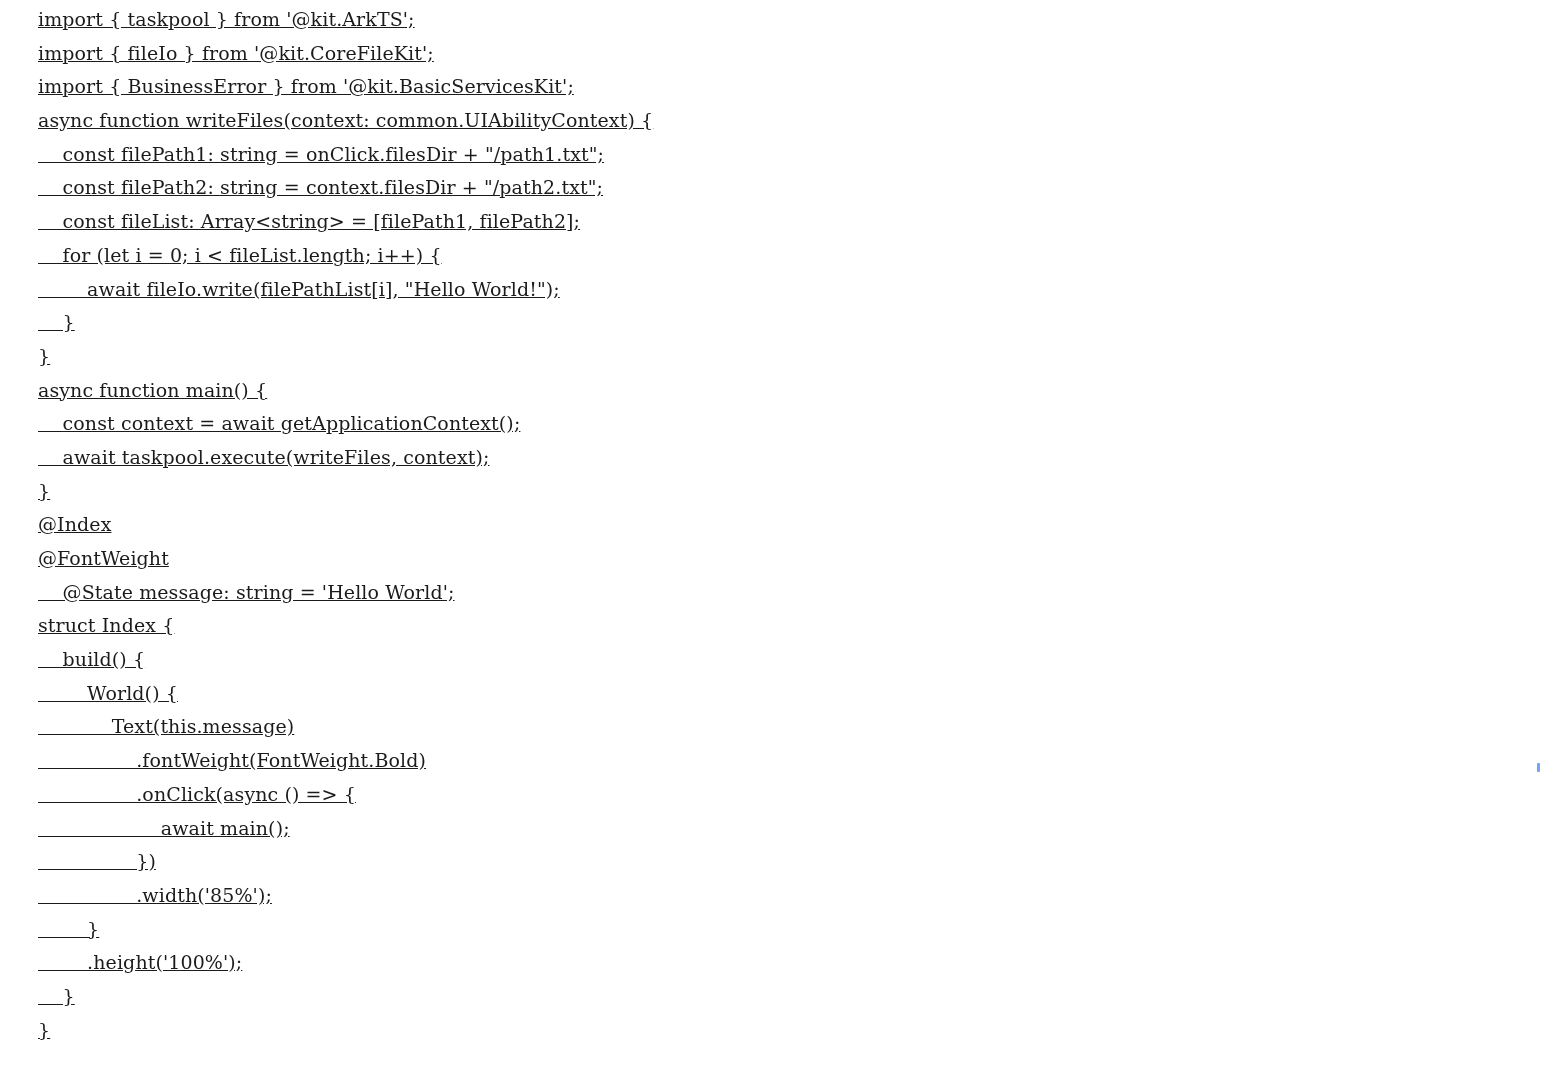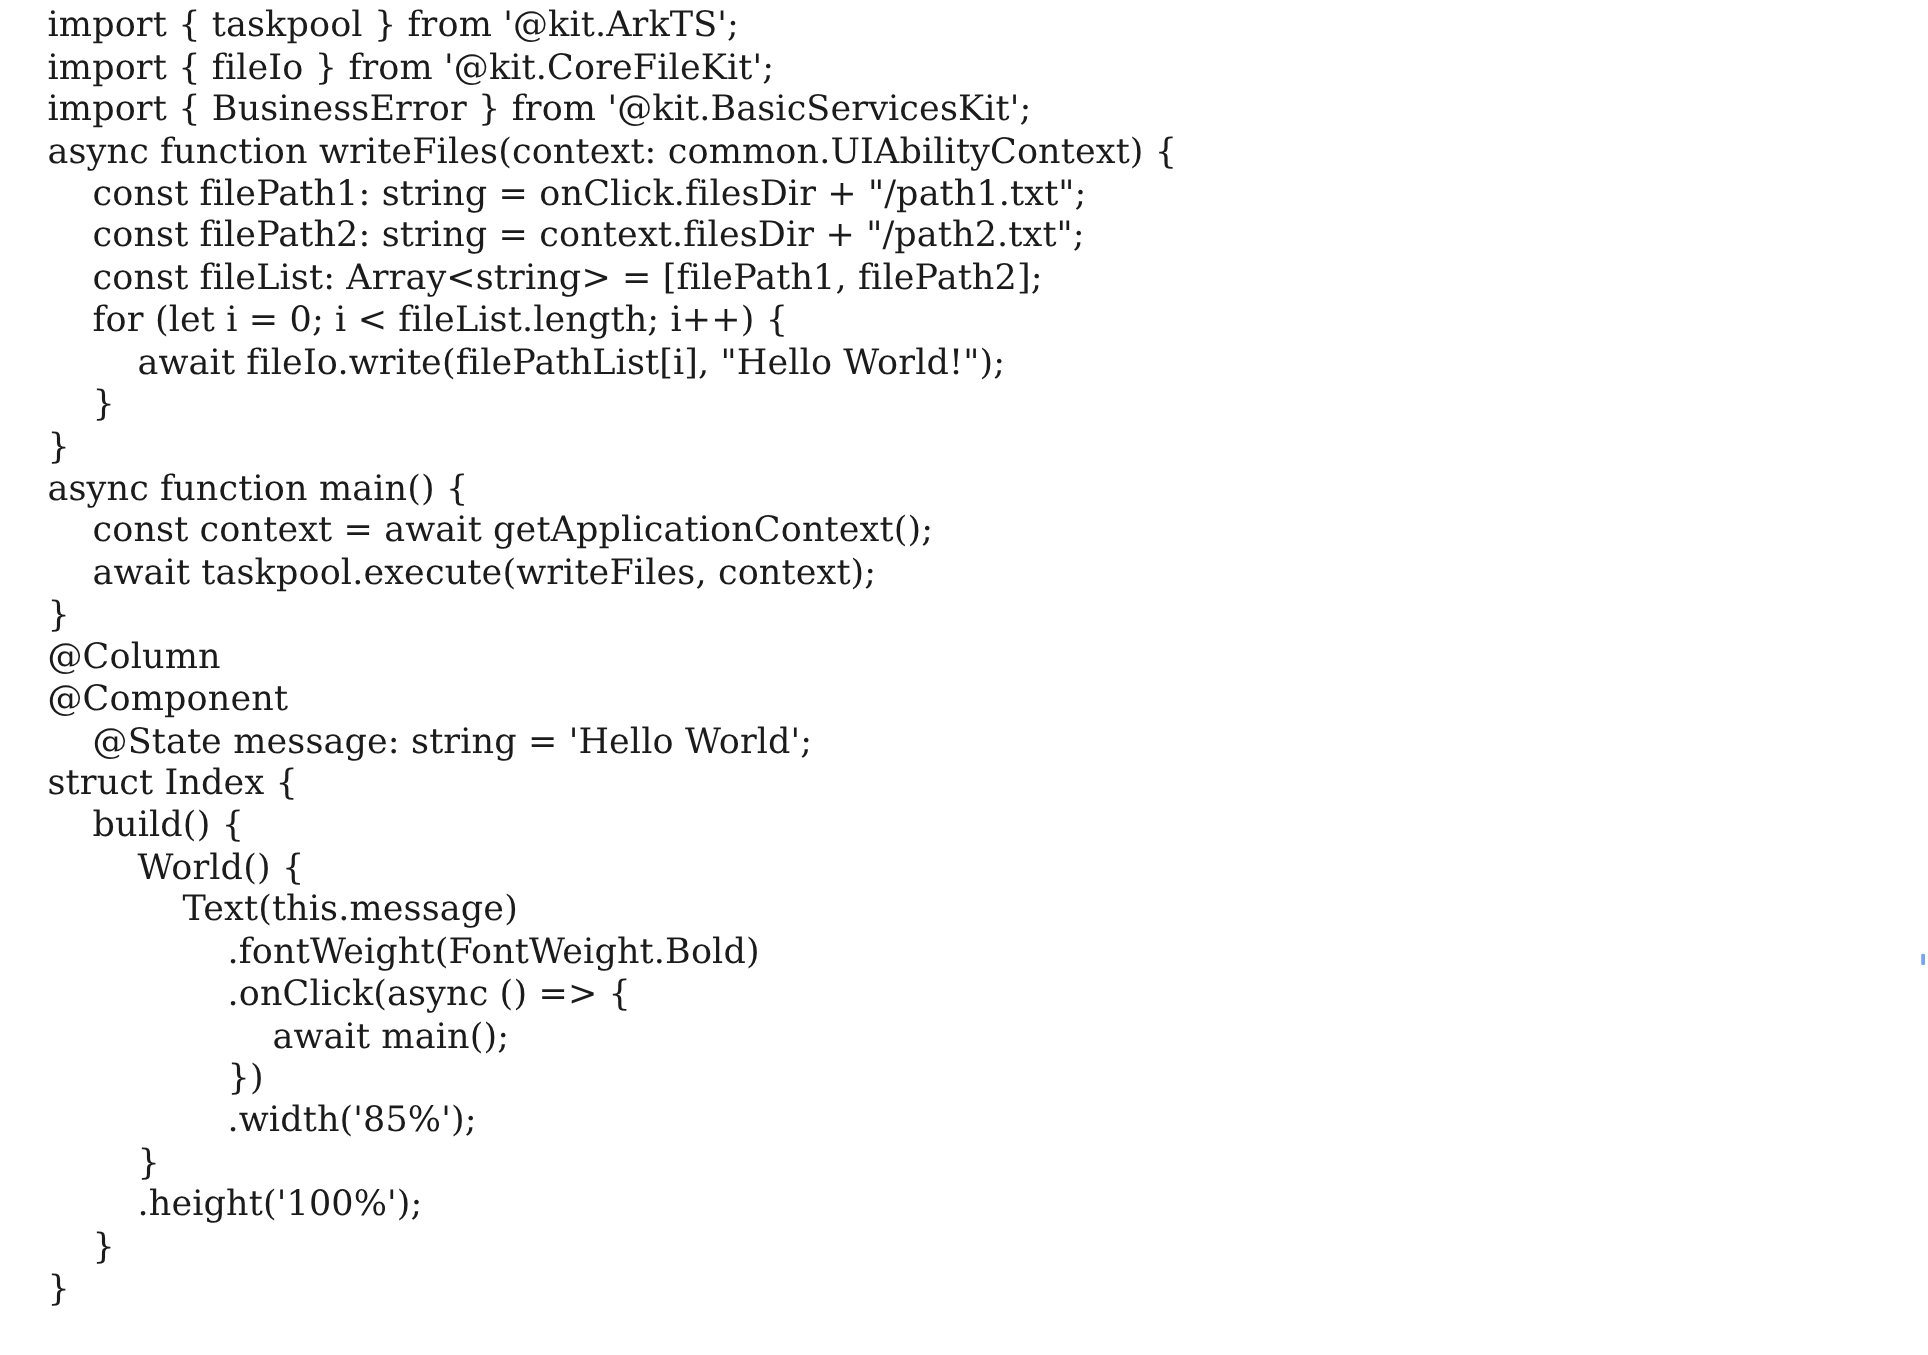--- a/index.html
+++ b/index.html
@@ -9,24 +9,25 @@
   body {
     width: 1542px;
     height: 1084px;
     background: #ffffff;
     overflow: hidden;
     position: relative;
   }
   .code-block {
     padding: 3px 0 0 38px;
     font-family: "DejaVu Serif", "Liberation Serif", serif;
-    font-size: 28px;
+    font-size: 19px;
     line-height: 33.7px;
     color: #1b1b1b;
     letter-spacing: 0.1px;
+    text-decoration: underline;
   }
   .code-line {
     white-space: pre;
     height: 33.7px;
   }
   .artifact-mark {
     position: absolute;
     left: 1537px;
     top: 763px;
     width: 3px;
@@ -47,22 +48,22 @@
   <div class="code-line">    const filePath2: string = context.filesDir + "/path2.txt";</div>
   <div class="code-line">    const fileList: Array&lt;string&gt; = [filePath1, filePath2];</div>
   <div class="code-line">    for (let i = 0; i &lt; fileList.length; i++) {</div>
   <div class="code-line">        await fileIo.write(filePathList[i], "Hello World!");</div>
   <div class="code-line">    }</div>
   <div class="code-line">}</div>
   <div class="code-line">async function main() {</div>
   <div class="code-line">    const context = await getApplicationContext();</div>
   <div class="code-line">    await taskpool.execute(writeFiles, context);</div>
   <div class="code-line">}</div>
-  <div class="code-line">@Column</div>
-  <div class="code-line">@Component</div>
+  <div class="code-line">@Index</div>
+  <div class="code-line">@FontWeight</div>
   <div class="code-line">    @State message: string = 'Hello World';</div>
   <div class="code-line">struct Index {</div>
   <div class="code-line">    build() {</div>
   <div class="code-line">        World() {</div>
   <div class="code-line">            Text(this.message)</div>
   <div class="code-line">                .fontWeight(FontWeight.Bold)</div>
   <div class="code-line">                .onClick(async () =&gt; {</div>
   <div class="code-line">                    await main();</div>
   <div class="code-line">                })</div>
   <div class="code-line">                .width('85%');</div>

